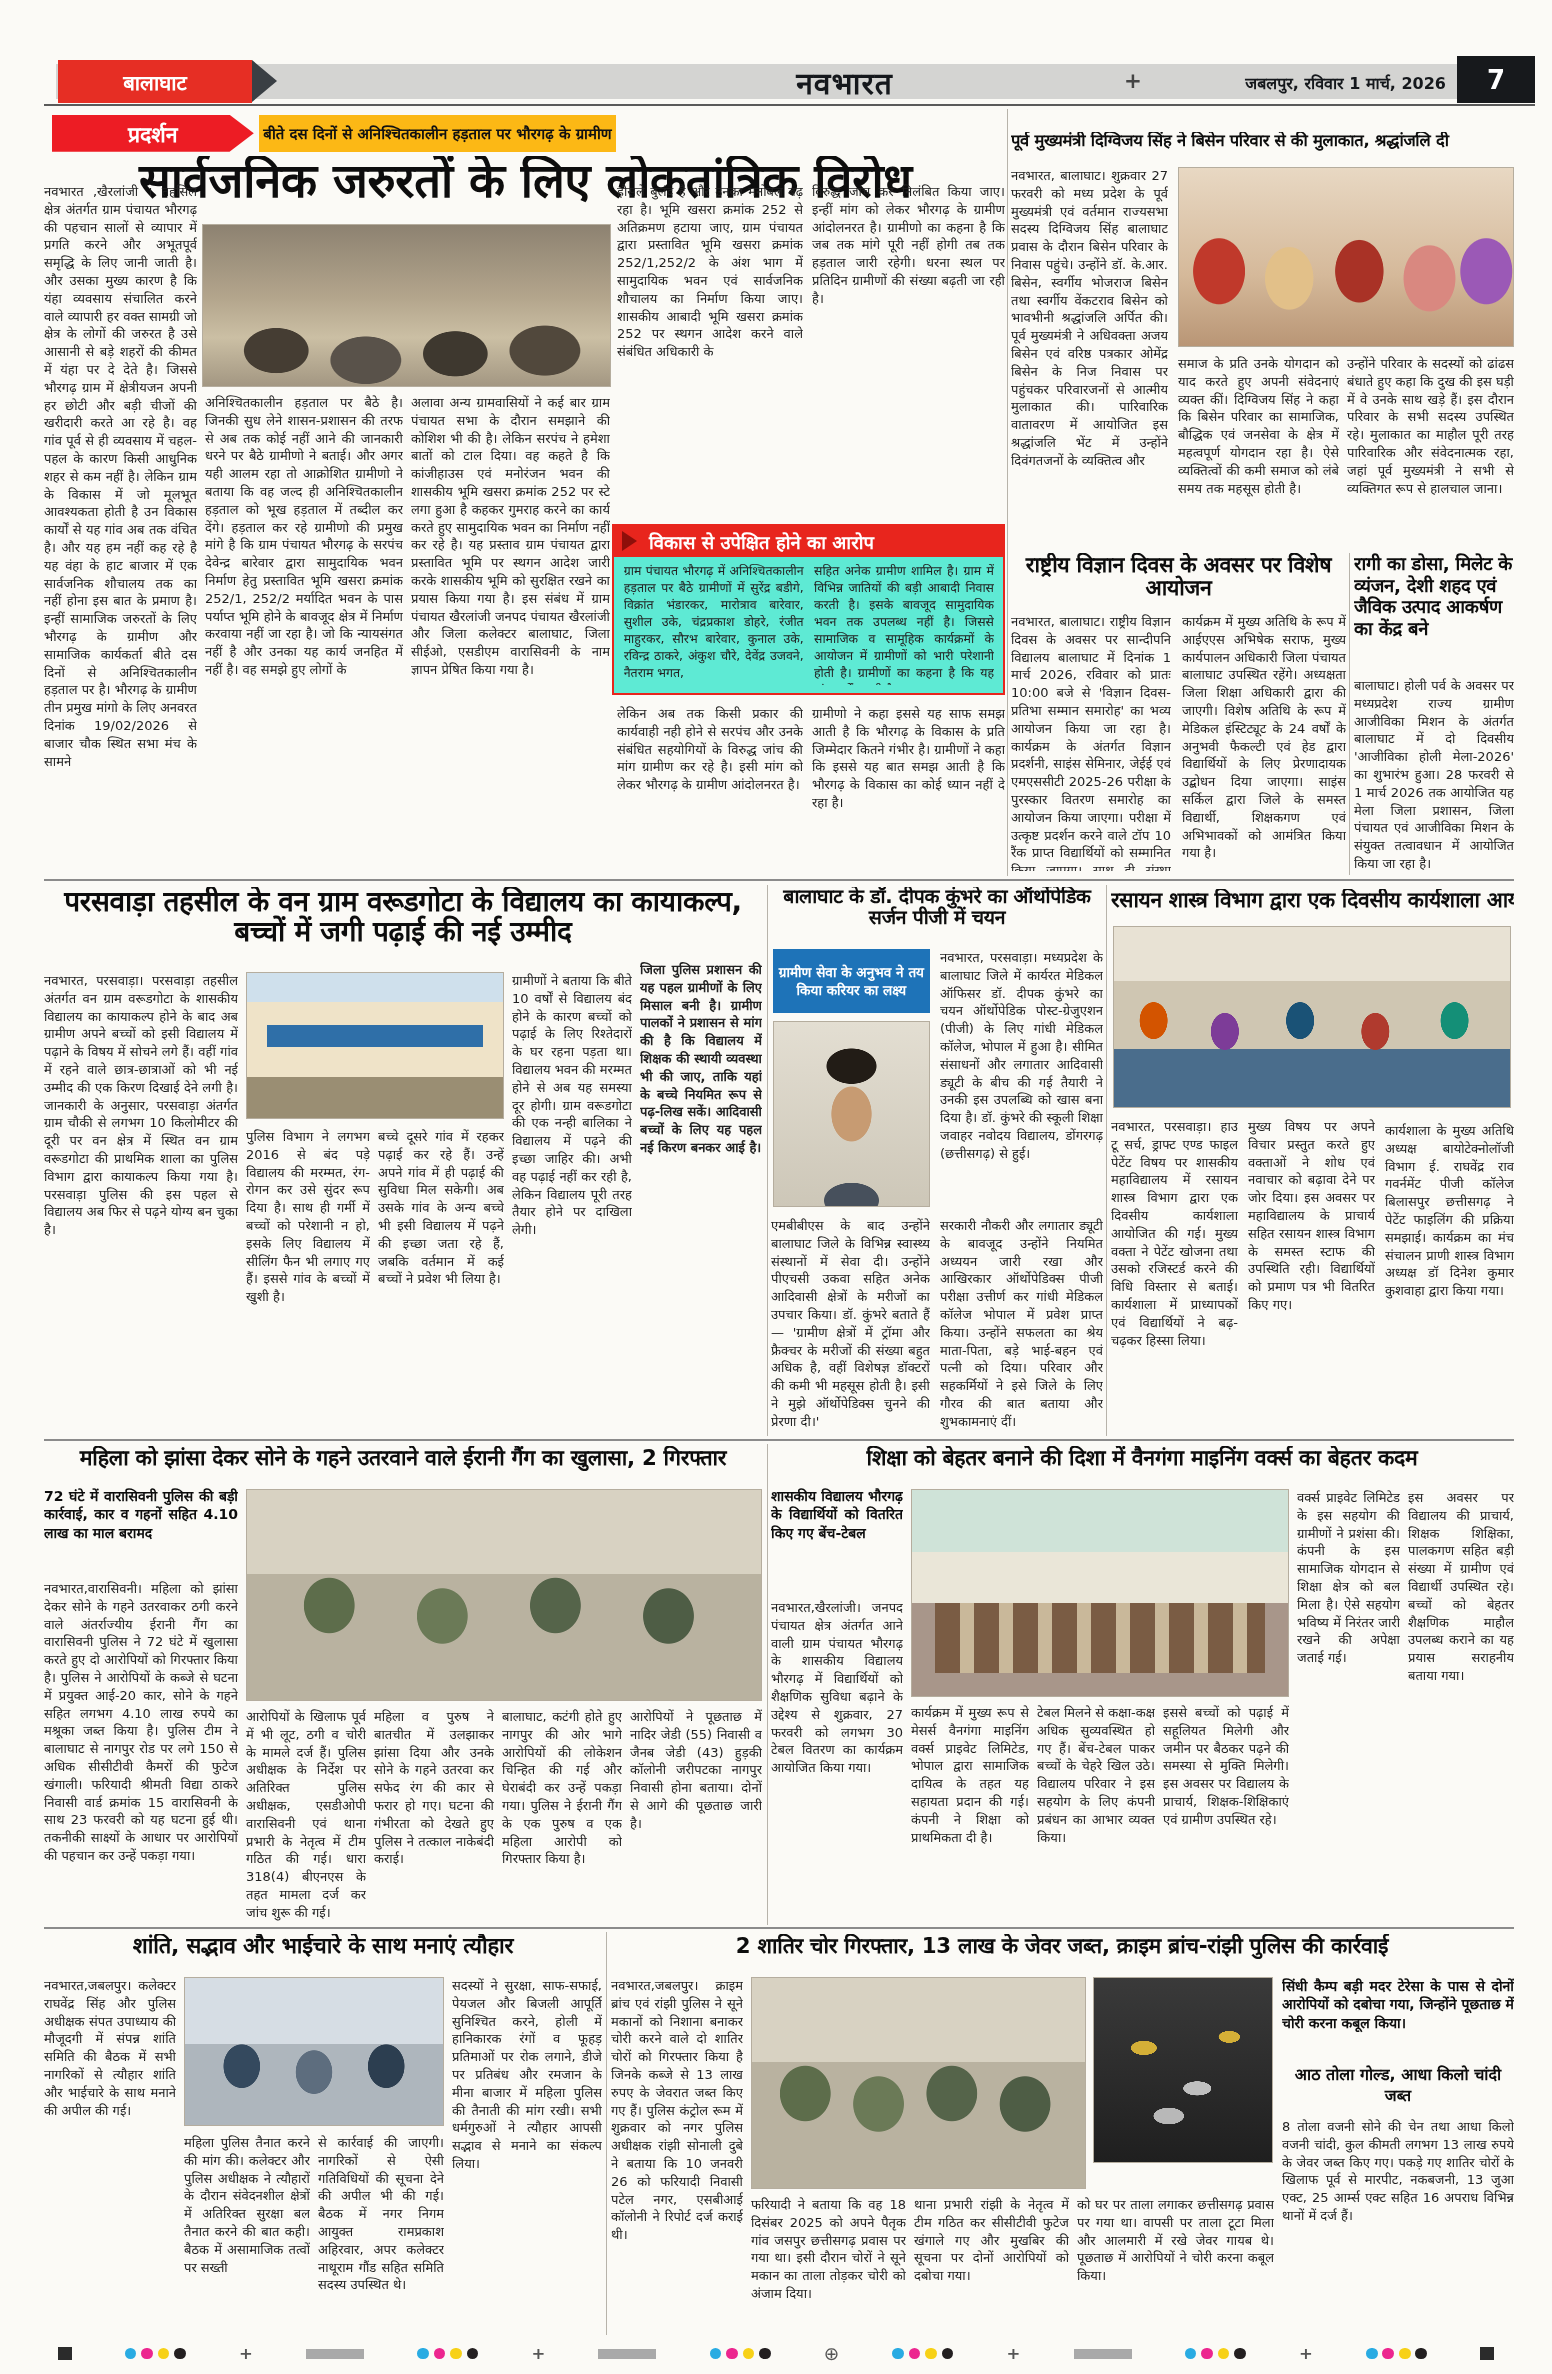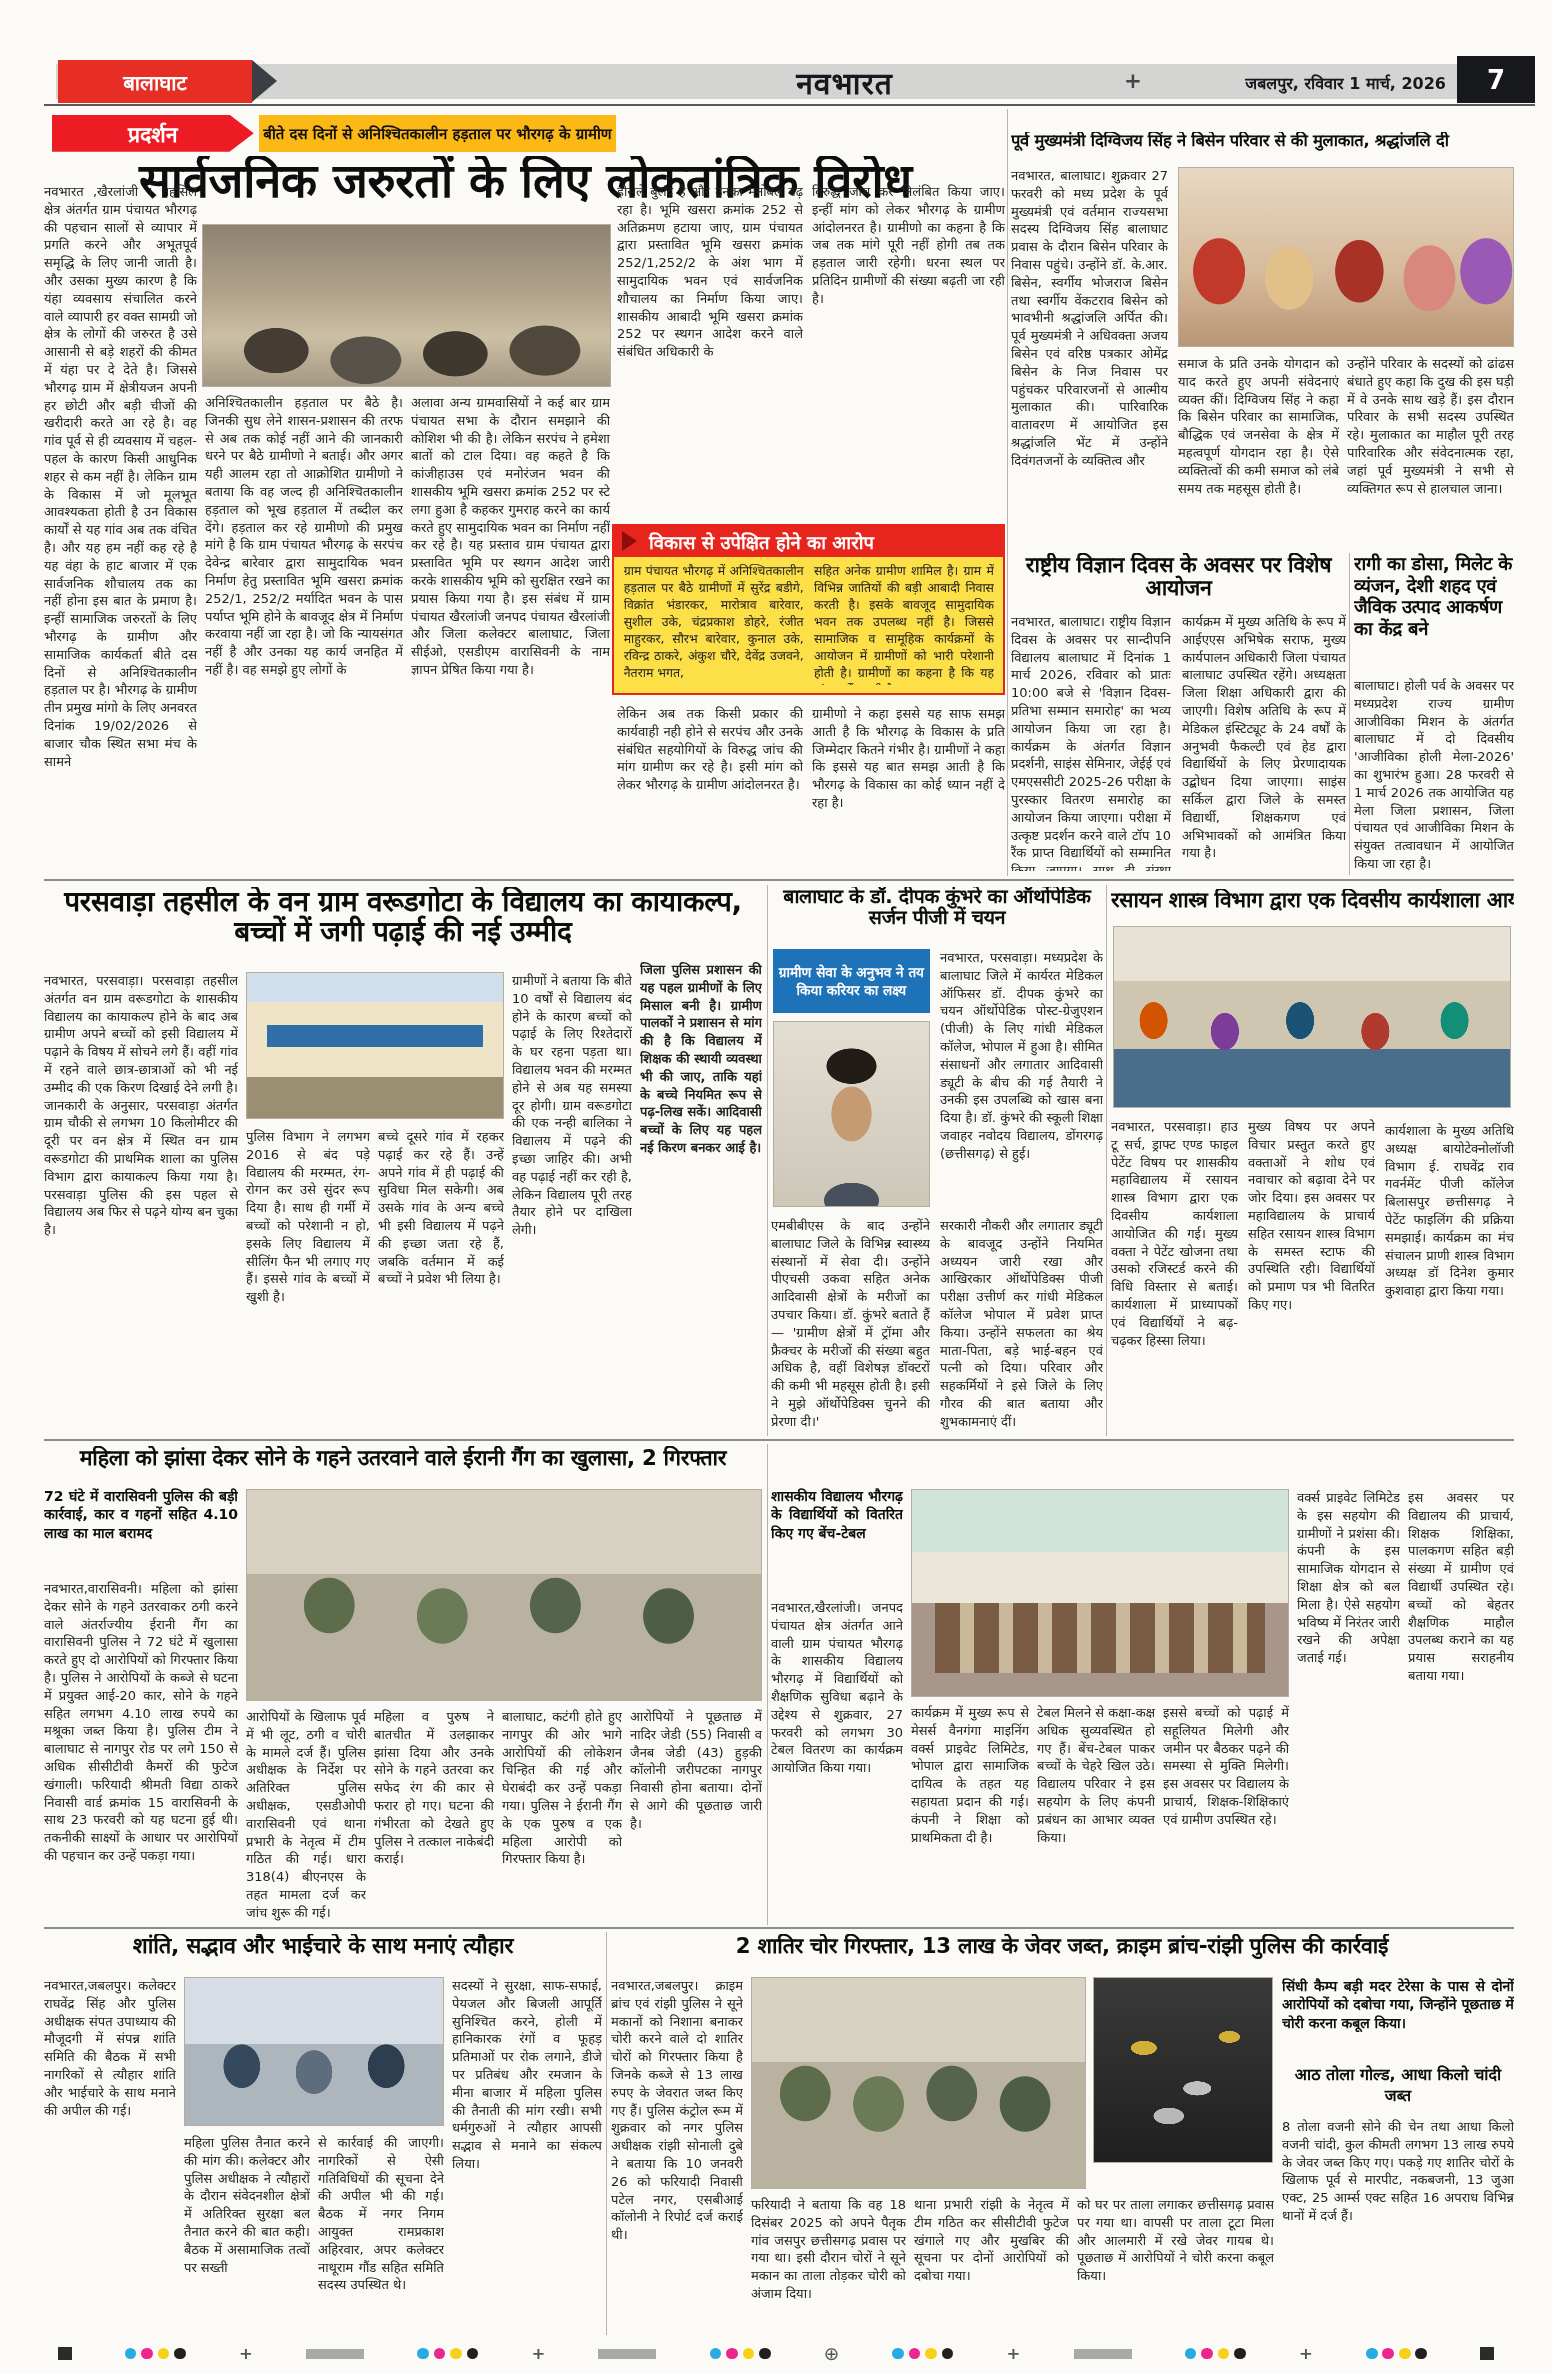--- a/index.html
+++ b/index.html
@@ -28,21 +28,21 @@
   .hl-center{text-align:center;}
   .nowrap{white-space:nowrap;}
   .ph{position:absolute;border:1px solid #b5ad9e;box-sizing:border-box;overflow:hidden;}
   
   .kicker-red{position:absolute;left:7.8px;top:5.8px;width:202px;height:37px;background:#ed1c24;color:#fff;
               font-weight:800;font-size:21.3px;display:flex;align-items:center;justify-content:center;
               clip-path:polygon(0 0,88% 0,100% 50%,88% 100%,0 100%);}
   .kicker-yellow{position:absolute;left:215px;top:5.8px;width:357px;height:37px;background:#fcb815;color:#111;
                  font-weight:800;font-size:15px;display:flex;align-items:center;justify-content:center;text-align:center;}
   
-  .inset{position:absolute;border:2.9px solid #e8251d;background:#fde047;box-sizing:border-box;}
+  .inset{position:absolute;border:2.9px solid #e8251d;background:#5eead4;box-sizing:border-box;}
   .inset-head{background:#e8251d;color:#fff;font-weight:800;font-size:18.4px;height:31px;display:flex;align-items:center;padding-left:35px;position:relative;}
   .inset-head .tri{position:absolute;left:7.8px;top:4.9px;width:0;height:0;border-top:10.7px solid transparent;
                    border-bottom:10.7px solid transparent;border-left:15.5px solid #8e0f0a;}
   .inset-body{position:relative;height:calc(100% - 31px);}
   .callout{position:absolute;background:#1e73b8;color:#fff;font-weight:800;font-size:13.6px;line-height:1.35;
            display:flex;align-items:center;justify-content:center;text-align:center;padding:3.9px 5.8px;box-sizing:border-box;}
   
   .ph-protest{background:
     radial-gradient(53px 37px at 18% 78%,#453d33 0 60%,transparent 62%),
     radial-gradient(58px 39px at 40% 84%,#59524a 0 60%,transparent 62%),
@@ -212,20 +212,21 @@
     <div class="ph ph-police" style="left:202px;top:45px;width:516px;height:212px;"></div>
     <div class="c" style="left:202px;top:264px;width:120px;height:213px;">आरोपियों के खिलाफ पूर्व में भी लूट, ठगी व चोरी के मामले दर्ज हैं। पुलिस अधीक्षक के निर्देश पर अतिरिक्त पुलिस अधीक्षक, एसडीओपी वारासिवनी एवं थाना प्रभारी के नेतृत्व में टीम गठित की गई। धारा 318(4) बीएनएस के तहत मामला दर्ज कर जांच शुरू की गई।</div>
     <div class="c" style="left:330px;top:264px;width:120px;height:213px;">महिला व पुरुष ने बातचीत में उलझाकर झांसा दिया और उनके सोने के गहने उतरवा कर सफेद रंग की कार से फरार हो गए। घटना की गंभीरता को देखते हुए पुलिस ने तत्काल नाकेबंदी कराई।</div>
     <div class="c" style="left:458px;top:264px;width:120px;height:213px;">बालाघाट, कटंगी होते हुए नागपुर की ओर भागे आरोपियों की लोकेशन चिन्हित की गई और घेराबंदी कर उन्हें पकड़ा गया। पुलिस ने ईरानी गैंग के एक पुरुष व एक महिला आरोपी को गिरफ्तार किया है।</div>
     <div class="c" style="left:586px;top:264px;width:132px;height:213px;">आरोपियों ने पूछताछ में नादिर जेडी (55) निवासी व जैनब जेडी (43) हुड़की कॉलोनी जरीपटका नागपुर निवासी होना बताया। दोनों से आगे की पूछताछ जारी है।</div>
   </div>
 
   <div class="rule-v" style="left:767px;top:1444px;height:481px;"></div>
 
   <div class="r" style="left:771px;top:1444px;width:742px;height:481px;">
+    <div class="hl hl-center nowrap" style="left:0;top:1.9px;width:742px;height:33px;font-size:21.3px;">शिक्षा को बेहतर बनाने की दिशा में वैनगंगा माइनिंग वर्क्स का बेहतर कदम</div>
     <div class="subhead" style="left:0;top:43px;width:132px;height:109px;">शासकीय विद्यालय भौरगढ़ के विद्यार्थियों को वितरित किए गए बेंच-टेबल</div>
     <div class="c" style="left:0;top:155px;width:132px;height:322px;">नवभारत,खैरलांजी। जनपद पंचायत क्षेत्र अंतर्गत आने वाली ग्राम पंचायत भौरगढ़ के शासकीय विद्यालय भौरगढ़ में विद्यार्थियों को शैक्षणिक सुविधा बढ़ाने के उद्देश्य से शुक्रवार, 27 फरवरी को लगभग 30 टेबल वितरण का कार्यक्रम आयोजित किया गया।</div>
     <div class="ph ph-classroom" style="left:140px;top:45px;width:378px;height:208px;"></div>
     <div class="c" style="left:140px;top:260px;width:118px;height:217px;">कार्यक्रम में मुख्य रूप से मेसर्स वैनगंगा माइनिंग वर्क्स प्राइवेट लिमिटेड, भोपाल द्वारा सामाजिक दायित्व के तहत यह सहायता प्रदान की गई। कंपनी ने शिक्षा को प्राथमिकता दी है।</div>
     <div class="c" style="left:266px;top:260px;width:118px;height:217px;">टेबल मिलने से कक्षा-कक्ष अधिक सुव्यवस्थित हो गए हैं। बेंच-टेबल पाकर बच्चों के चेहरे खिल उठे। विद्यालय परिवार ने इस सहयोग के लिए कंपनी प्रबंधन का आभार व्यक्त किया।</div>
     <div class="c" style="left:392px;top:260px;width:126px;height:217px;">इससे बच्चों को पढ़ाई में सहूलियत मिलेगी और जमीन पर बैठकर पढ़ने की समस्या से मुक्ति मिलेगी। इस अवसर पर विद्यालय के प्राचार्य, शिक्षक-शिक्षिकाएं एवं ग्रामीण उपस्थित रहे।</div>
     <div class="c" style="left:637px;top:45px;width:106px;height:433px;">इस अवसर पर विद्यालय की प्राचार्य, शिक्षक शिक्षिका, पालकगण सहित बड़ी संख्या में ग्रामीण एवं विद्यार्थी उपस्थित रहे। बच्चों को बेहतर शैक्षणिक माहौल उपलब्ध कराने का यह प्रयास सराहनीय बताया गया।</div>
     <div class="c" style="left:526px;top:45px;width:103px;height:433px;">वर्क्स प्राइवेट लिमिटेड के इस सहयोग की ग्रामीणों ने प्रशंसा की। कंपनी के इस सामाजिक योगदान से शिक्षा क्षेत्र को बल मिला है। ऐसे सहयोग भविष्य में निरंतर जारी रखने की अपेक्षा जताई गई।</div>
   </div>
 

